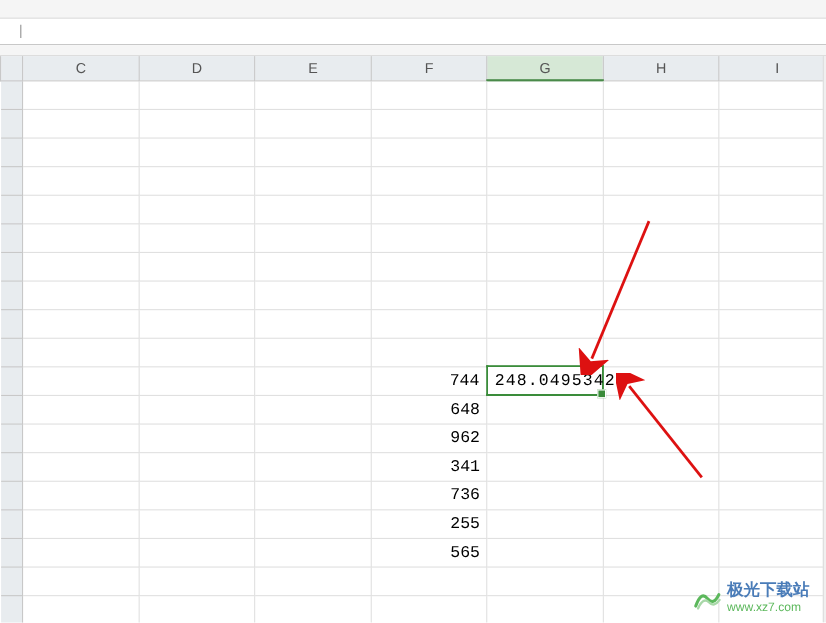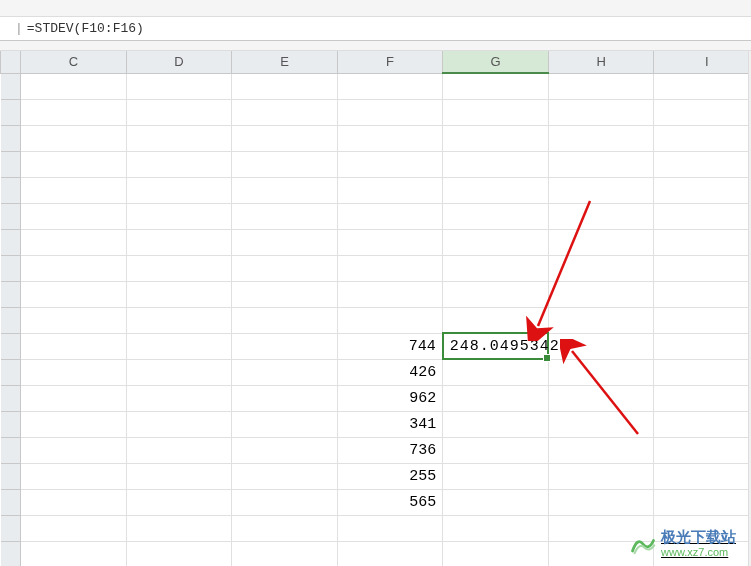--- a/index.html
+++ b/index.html
@@ -114,21 +114,20 @@
       pointer-events: none;
     }
     .watermark {
       position: absolute;
       bottom: 8px;
       right: 15px;
       display: flex;
       align-items: flex-end;
       gap: 4px;
       pointer-events: none;
-      text-decoration: underline;
     }
     .watermark .logo-icon {
       width: 28px;
       height: 28px;
     }
     .watermark .logo-text {
       display: flex;
       flex-direction: column;
       line-height: 1.1;
     }
@@ -151,21 +150,20 @@
       border-left: 1px solid #ddd;
     }
   </style>
 </head>
 <body>
 
 <div class="toolbar-strip"></div>
 
 <div class="formula-bar">
   <span class="cursor-marker">|</span>
-  <span>=STDEV(F10:F16)</span>
 </div>
 
 <div class="spacer"></div>
 
 <div class="grid-container">
   <table class="grid">
     <thead>
       <tr>
         <th class="corner"></th>
         <th class="col-header">C</th>
@@ -286,21 +284,21 @@
           <td class="cell">744</td>
           <td class="cell selected">248.0495342</td>
           <td class="cell"></td>
           <td class="cell"></td>
         </tr>
         <tr class="data-row">
           <td class="row-header"></td>
           <td class="cell"></td>
           <td class="cell"></td>
           <td class="cell"></td>
-          <td class="cell">426</td>
+          <td class="cell">648</td>
           <td class="cell"></td>
           <td class="cell"></td>
           <td class="cell"></td>
         </tr>
         <tr class="data-row">
           <td class="row-header"></td>
           <td class="cell"></td>
           <td class="cell"></td>
           <td class="cell"></td>
           <td class="cell">962</td>

